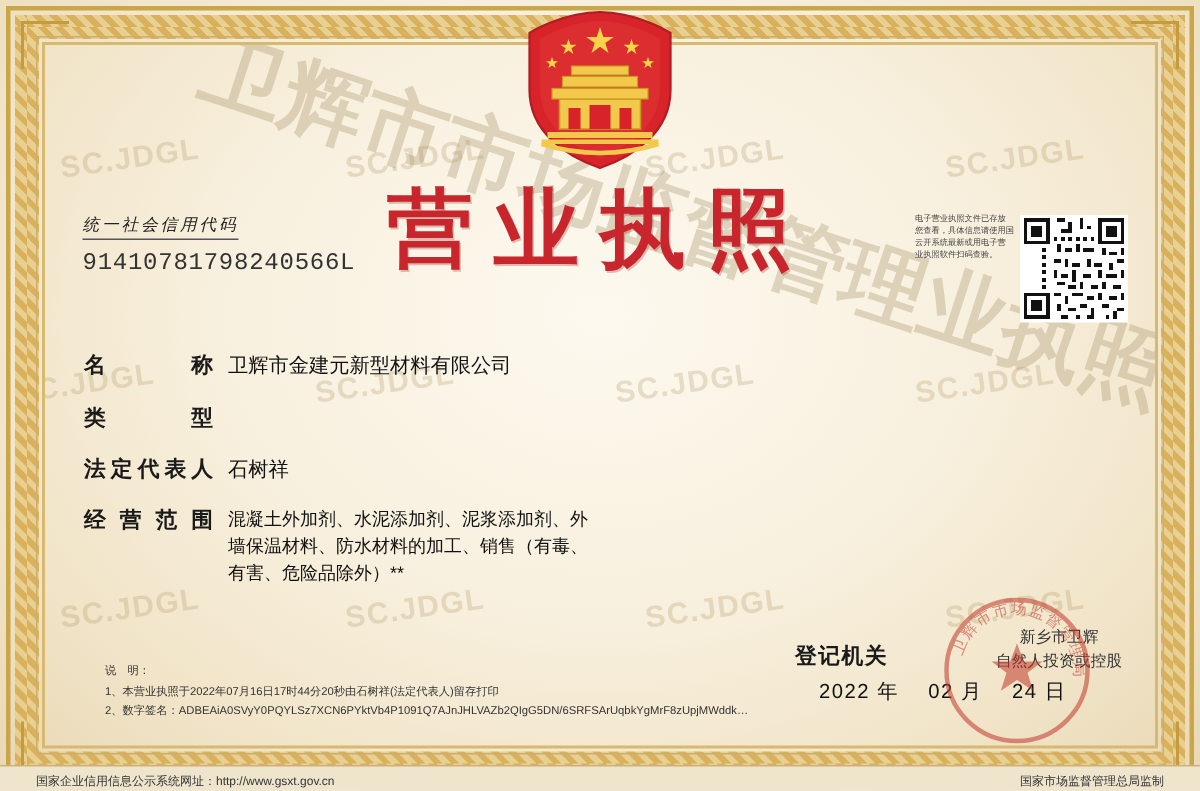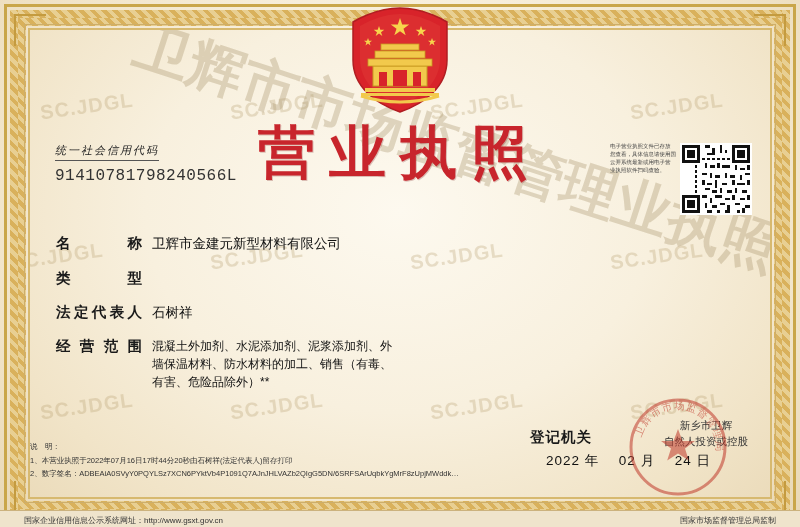--- a/index.html
+++ b/index.html
@@ -145,21 +145,21 @@
 
   
   .seal{
     position:absolute;right:70px;top:395px;width:104px;height:104px;
     opacity:.55;pointer-events:none;
   }
 
   
   .notes{
     position:absolute;left:30px;top:440px;width:430px;
-    font-size:7.5px;color:#333;line-height:1.75;
+    font-size:7.5px;color:#333;line-height:1.75;padding-left:40px;
   }
   .notes .hd{margin-bottom:1px;}
   .notes .ln{white-space:nowrap;overflow:hidden;text-overflow:ellipsis;}
   .footer-bar{
     position:absolute;left:0;right:0;bottom:0;height:16px;
     background:#efe4cc;border-top:1px solid #cbb27e;
   }
   .footer-left{
     position:absolute;left:24px;bottom:1px;font-size:8px;color:#333;
   }

